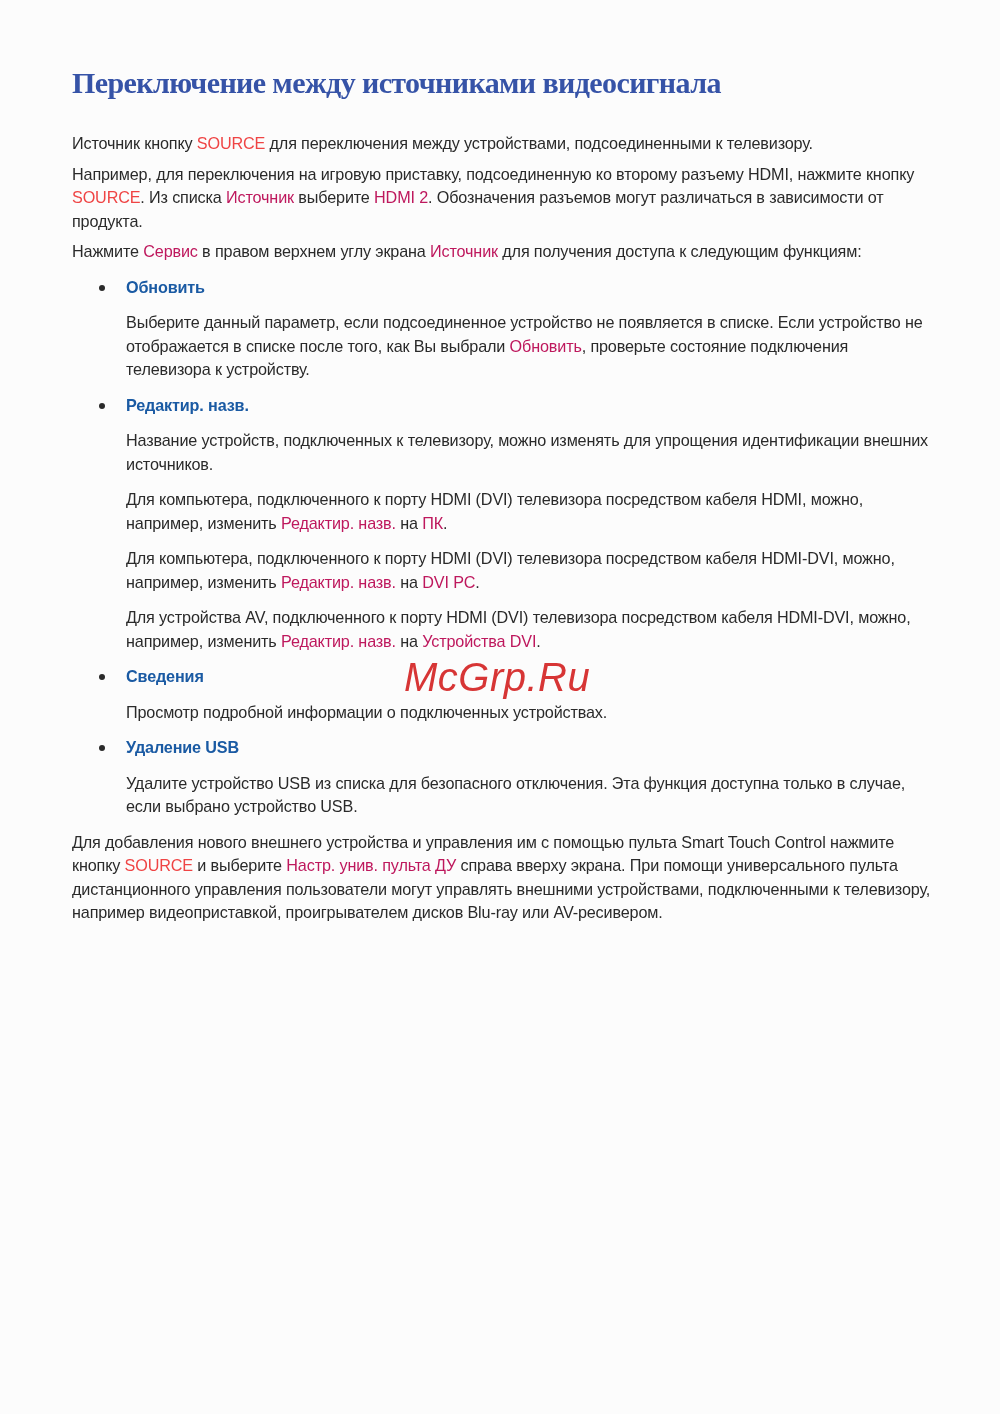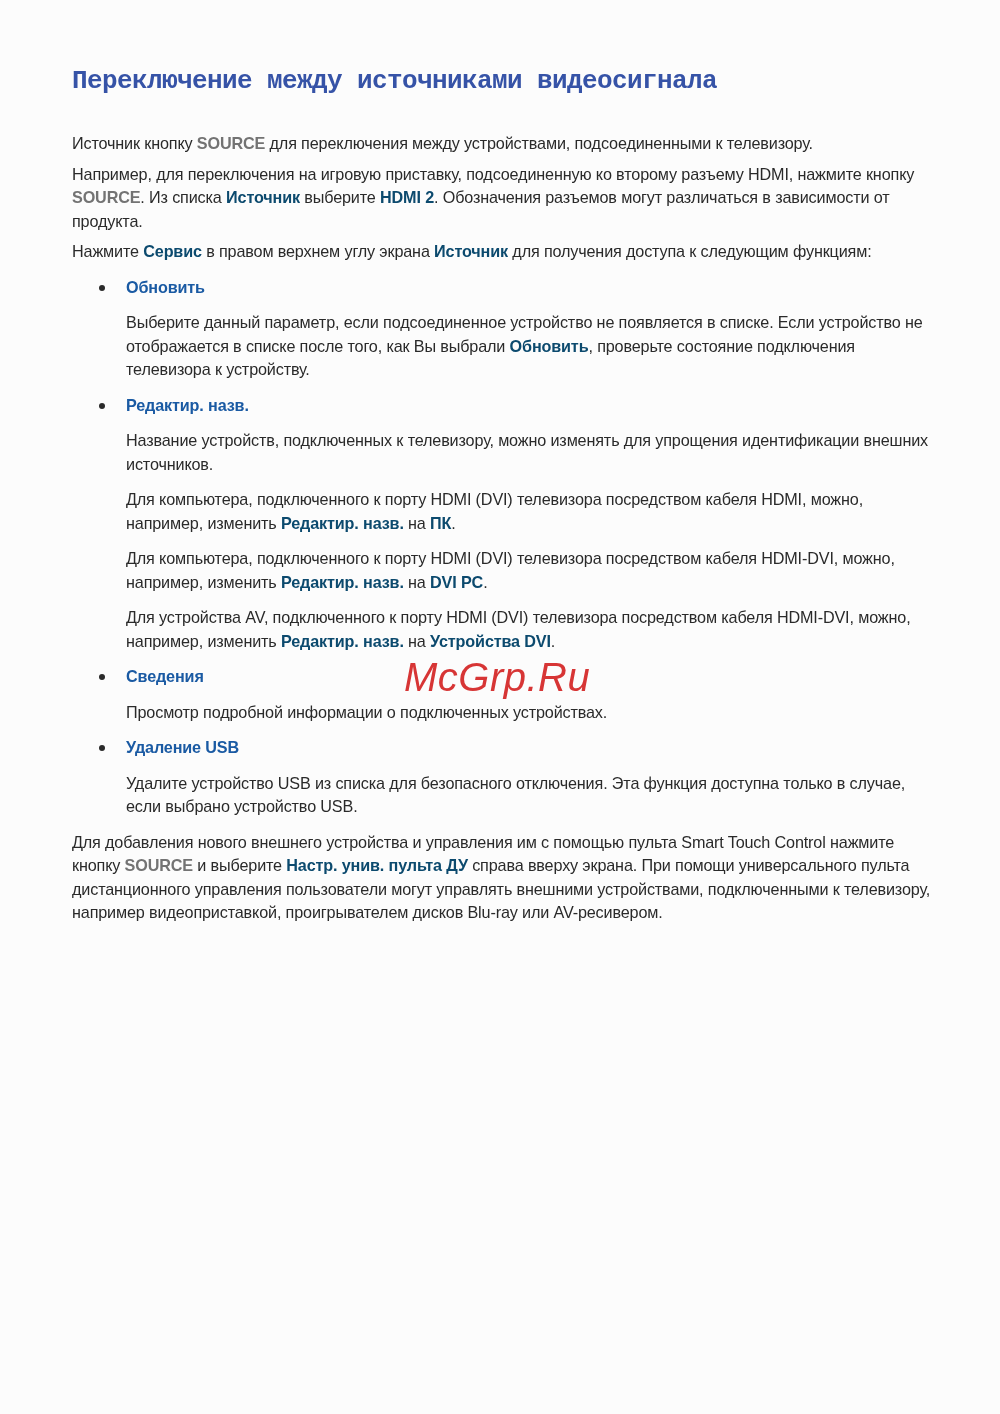--- a/index.html
+++ b/index.html
@@ -19,46 +19,46 @@
       position: absolute;
       left: 72px;
       top: 0;
       width: 870px;
     }
     h1.title {
       position: absolute;
       left: 0;
       top: 66px;
       margin: 0;
-      font-family: Liberation Mono, monospace;
+      font-family: Liberation Serif, serif;
       font-weight: bold;
-      font-size: 26px;
+      font-size: 30px;
       letter-spacing: -0.6px;
       color: #3653a7;
       white-space: nowrap;
     }
     .body-text {
       position: absolute;
       left: 0;
       top: 132px;
       width: 870px;
       font-size: 16.2px;
       line-height: 23.5px;
       letter-spacing: -0.15px;
     }
     p {
       margin: 0 0 7px 0;
     }
     .kw-teal {
-      color: #737373;
-      font-weight: bold;
+      color: #ef4444;
+      font-weight: normal;
     }
     .kw-blue {
-      color: #0c4a6e;
-      font-weight: bold;
+      color: #be185d;
+      font-weight: normal;
     }
     ul.options {
       list-style: none;
       margin: 12px;
       padding: 0;
     }
     ul.options > li {
       position: relative;
       padding-left: 42px;
       margin-bottom: 12px;

